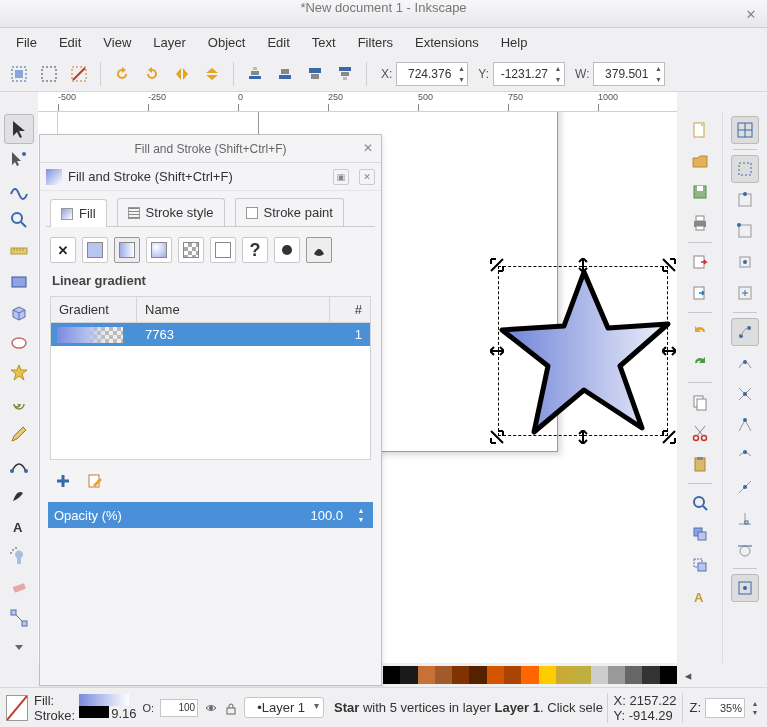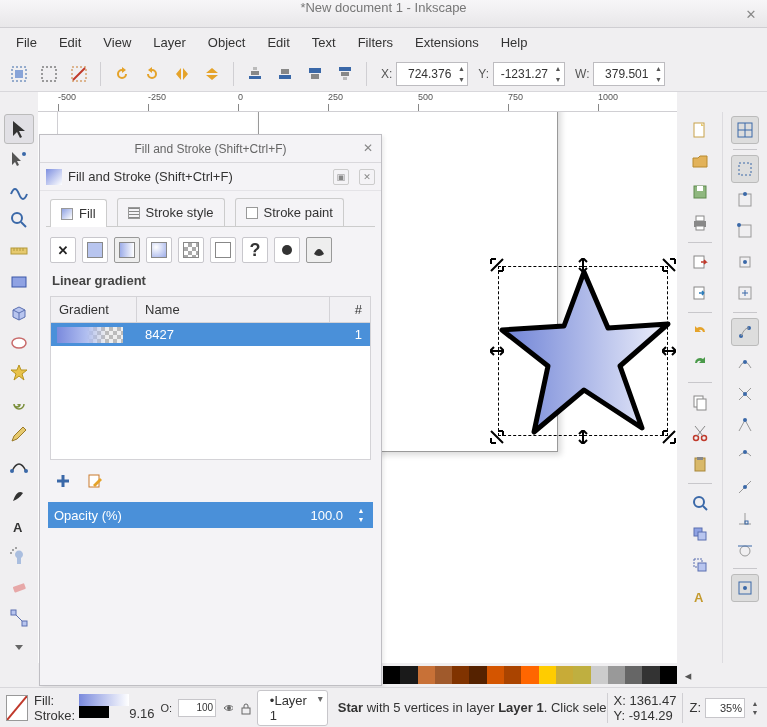--- a/index.html
+++ b/index.html
@@ -672,21 +672,21 @@
   <div class="grad-list">
     <div class="hdr">
       <div class="c1">Gradient</div>
       <div class="c2">Name</div>
       <div class="c3">#</div>
     </div>
     <div class="row">
       <div class="c1g">
           <div class="sw"></div>
         </div>
-      <div class="c2">8427</div>
+      <div class="c2">7763</div>
       <div class="c3">1</div>
     </div>
   </div>
   <div class="grad-actions">
     <div class="ga">
         <svg width="16" height="16">
           <path d="M8 2v12M2 8h12" stroke="#3a68a8" stroke-width="3"></path>
         </svg>
       </div>
     <div class="ga">
@@ -732,41 +732,41 @@
     <div class="fill" style="background:#fff;position:absolute;inset:3px;"><svg width="20" height="24">
           <line x1="0" y1="24" x2="20" y2="0" stroke="#c0392b" stroke-width="2"></line>
         </svg></div>
   </div>
   <div class="lbls">
     <span>Fill:</span>
     <span>Stroke:</span>
   </div>
   <div class="sv">
     <span style="display:inline-block;width:50px;height:12px;background:linear-gradient(90deg,#7a8add,#fff)"></span>
-    <span style="display:flex;gap:20px">
+    <span style="display:flex;gap:2px">
         <span style="display:inline-block;width:30px;height:12px;background:#000"></span>
         <span>9.16</span>
       </span>
   </div>
   <div class="mid">
     <span class="o-label">O:</span>
     <input class="oinput" value="100" style="">
     <svg width="14" height="14">
         <path d="M2 7Q7 2 12 7Q7 12 2 7z" fill="none" stroke="#666"></path>
         <circle cx="7" cy="7" r="2" fill="#666"></circle>
       </svg>
     <svg width="14" height="14">
         <rect x="3" y="7" width="8" height="6" fill="none" stroke="#666"></rect>
         <path d="M5 7V5a2 2 0 0 1 4 0v2" fill="none" stroke="#666"></path>
       </svg>
     <div class="layer">•<span>Layer 1</span></div>
     <span class="info"><b>Star</b><span> with 5 vertices in layer </span><b>Layer 1</b><span>. Click sele</span></span>
   </div>
   <div class="coords">
-    <span><span>X:</span> <span>1361.47</span></span>
+    <span><span>X:</span> <span>2157.22</span></span>
     <span><span>Y:</span> <span>-914.29</span></span>
   </div>
   <div class="zoom">
     <span>Z:</span>
     <input value="35%" style="">
     <div class="vspin">
         <div>▲</div>
         <div>▼</div>
       </div>
   </div>

